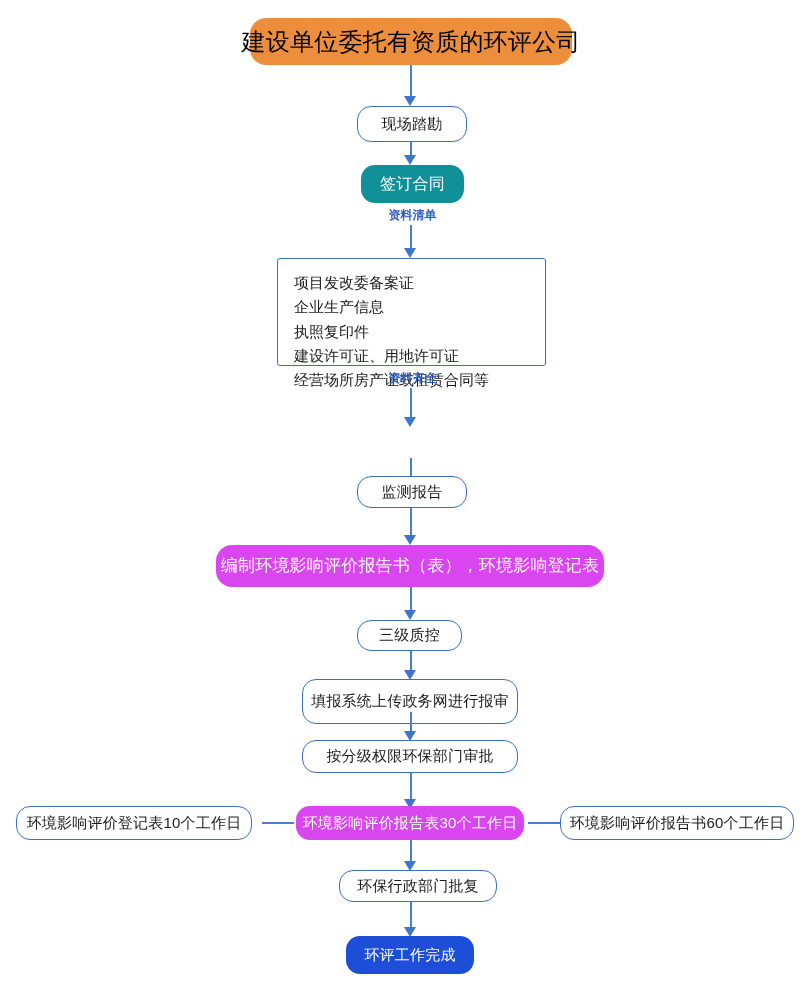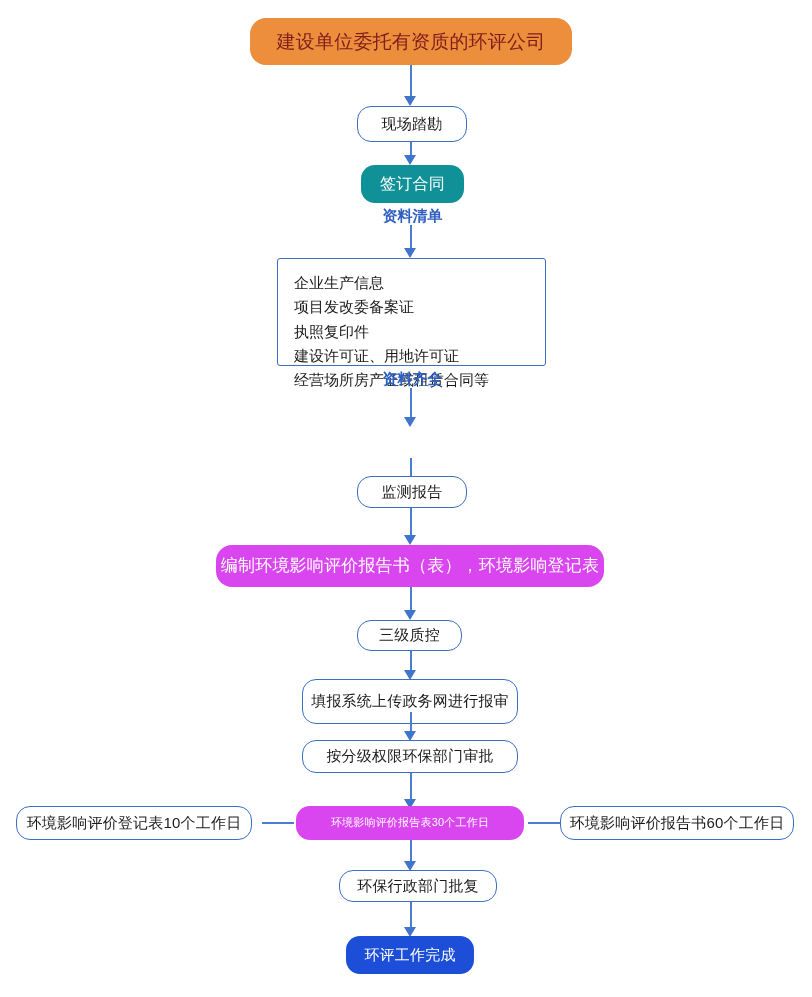--- a/index.html
+++ b/index.html
@@ -33,39 +33,39 @@
   .node.plain {
     background: #ffffff;
     border: 1.6px solid #3a6fc4;
     border-radius: 14px;
     color: #1a1a1a;
   }
   .node.orange {
     background: #ed8e3c;
     border: none;
     border-radius: 16px;
-    color: #7f1d1d;
-    font-size: 19px;
+    color: #000000;
+    font-size: 24px;
   }
   .node.teal-dark {
     background: #0f9197;
     border: none;
     border-radius: 14px;
     color: #ffffff;
     font-size: 16px;
   }
   .node.teal-light {
     background: #d946ef;
     border: none;
     border-radius: 16px;
     color: #ffffff;
     font-size: 17px;
   }
   .node.teal-light.small {
-    font-size: 11px;
+    font-size: 15px;
     border-radius: 14px;
   }
   .node.pink {
     background: #1d4ed8;
     border: none;
     border-radius: 14px;
     color: #ffffff;
     font-size: 15px;
   }
   
@@ -98,21 +98,21 @@
     position: absolute;
     width: 0;
     height: 0;
     border-left: 6px solid transparent;
     border-right: 6px solid transparent;
     border-top: 10px solid #3f76cc;
   }
   
   .edge-label {
     position: absolute;
-    font-size: 15px;
+    font-size: 12px;
     color: #2f5fc0;
     white-space: nowrap;
     text-align: center;
     font-weight: 700;
     font-family: Liberation Serif, serif;
   }
 </style>
 </head>
 <body>
 
@@ -135,22 +135,22 @@
   <div class="node teal-dark" style="left:361px; top:165px; width:103px; height:38px;">
     <span>签订合同</span>
   </div>
 
   <div class="edge-label" style="left:360px; top:207px; width:105px;">资料清单</div>
 
   <div class="vline" style="left:410px; top:225px; height:24px;"></div>
   <div class="arrowhead" style="left:404px; top:248px;"></div>
 
   <div class="listbox" style="left:277px; top:258px; width:269px; height:108px;">
+    <span class="li">项目发改委备案证</span>
     <span class="li">企业生产信息</span>
-    <span class="li">项目发改委备案证</span>
     <span class="li">执照复印件</span>
     <span class="li">建设许可证、用地许可证</span>
     <span class="li">经营场所房产证或租赁合同等</span>
   </div>
 
   <div class="edge-label" style="left:360px; top:370px; width:105px;">资料齐全</div>
 
   <div class="vline" style="left:410px; top:388px; height:30px;"></div>
   <div class="arrowhead" style="left:404px; top:417px;"></div>
 

